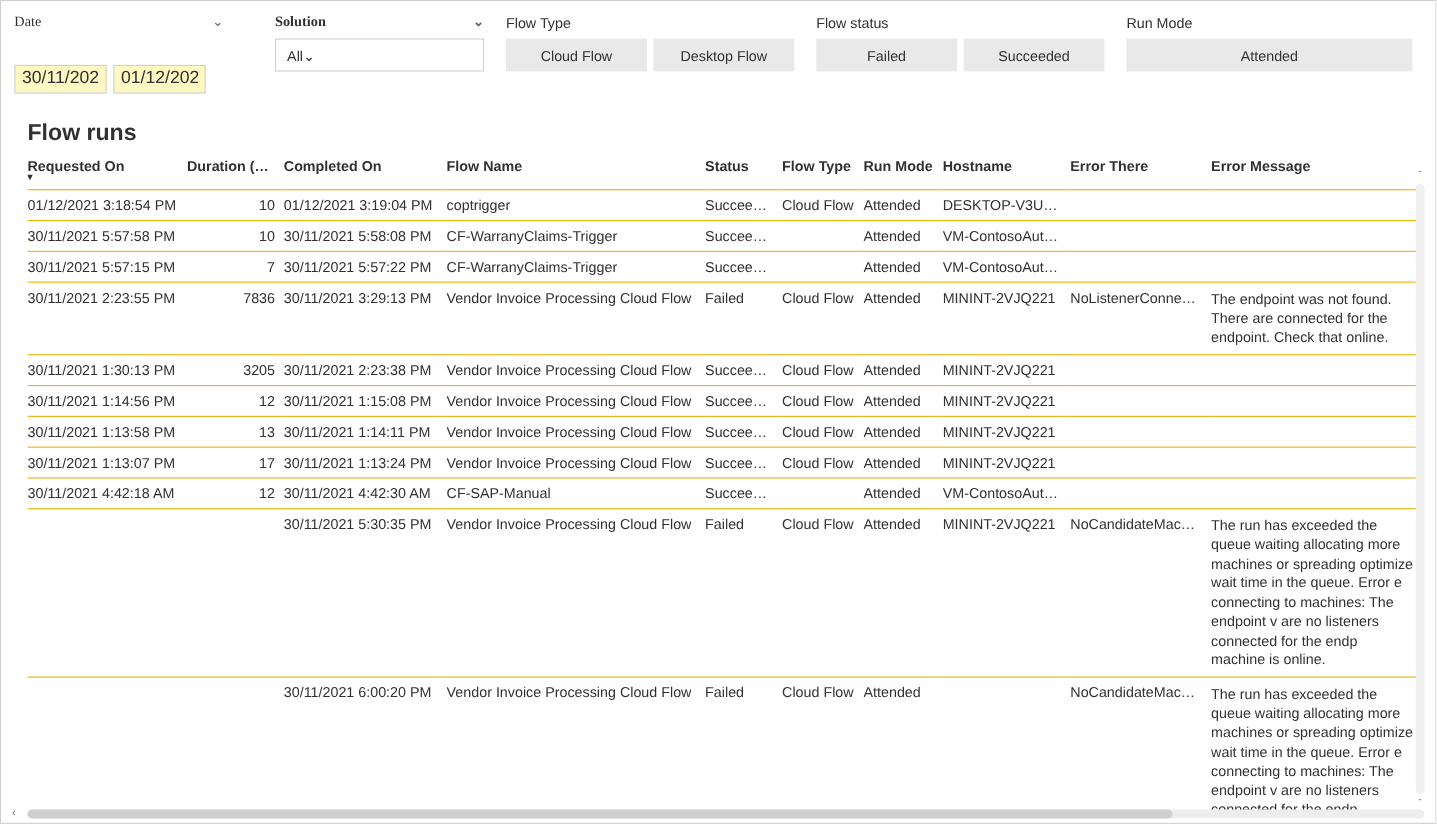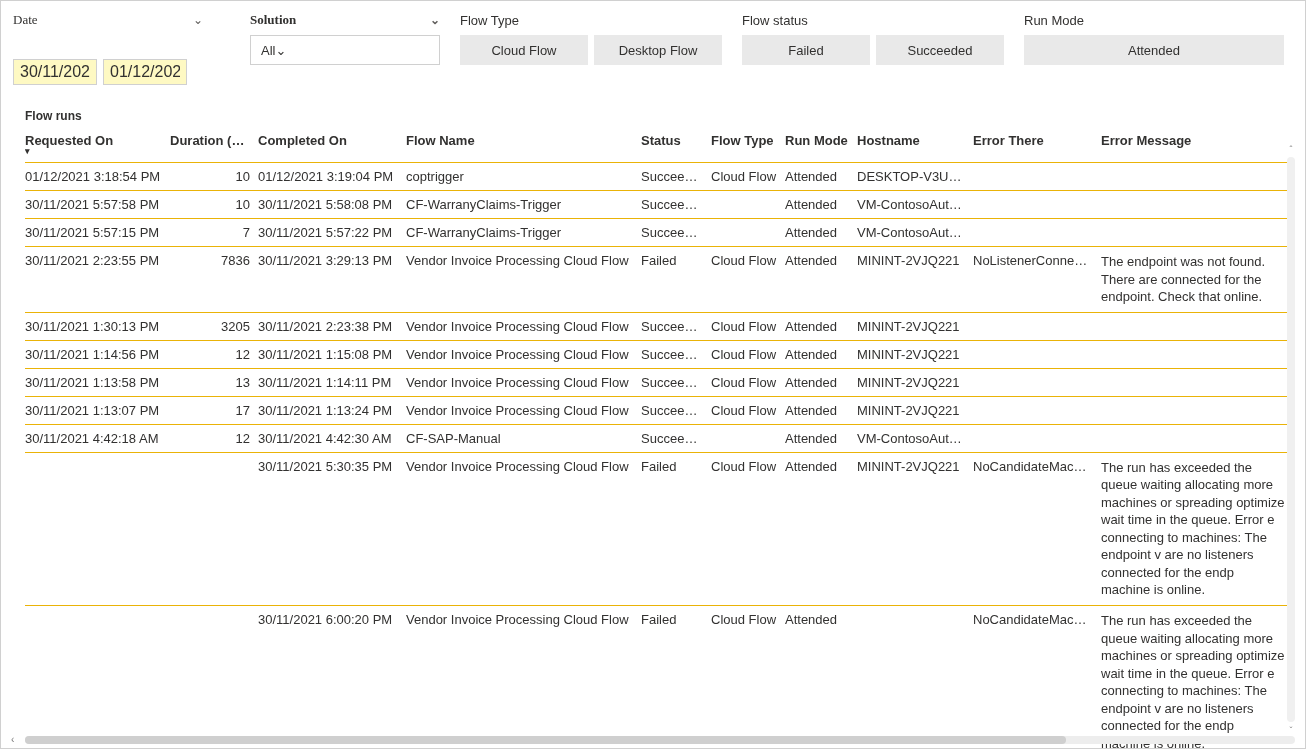--- a/index.html
+++ b/index.html
@@ -80,21 +80,21 @@
     font-size:13px;
     color:#323130;
     cursor:pointer;
   }
   .slicer-btn.wide { min-width:128px; }
   .slicer-btn.xxwide { min-width:260px; }
 
   
   .section-title {
     font-weight:600;
-    font-size:12px;
+    font-size:21px;
     padding: 14px 22px 4px 24px;
   }
 
   
   .table-wrap {
     position:relative;
     flex:1 1 auto;
     overflow:hidden;
     padding: 0 12px 16px 0;
   }

